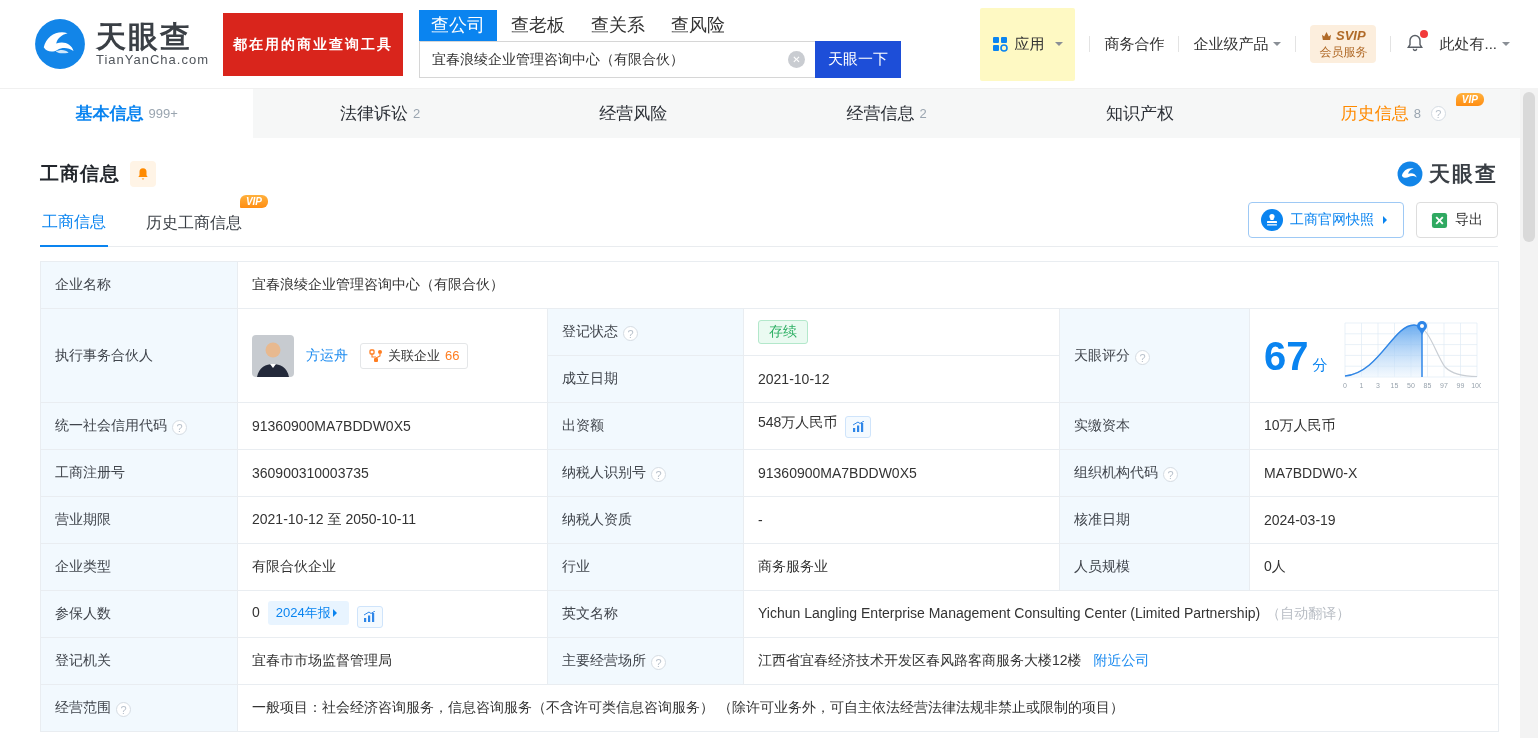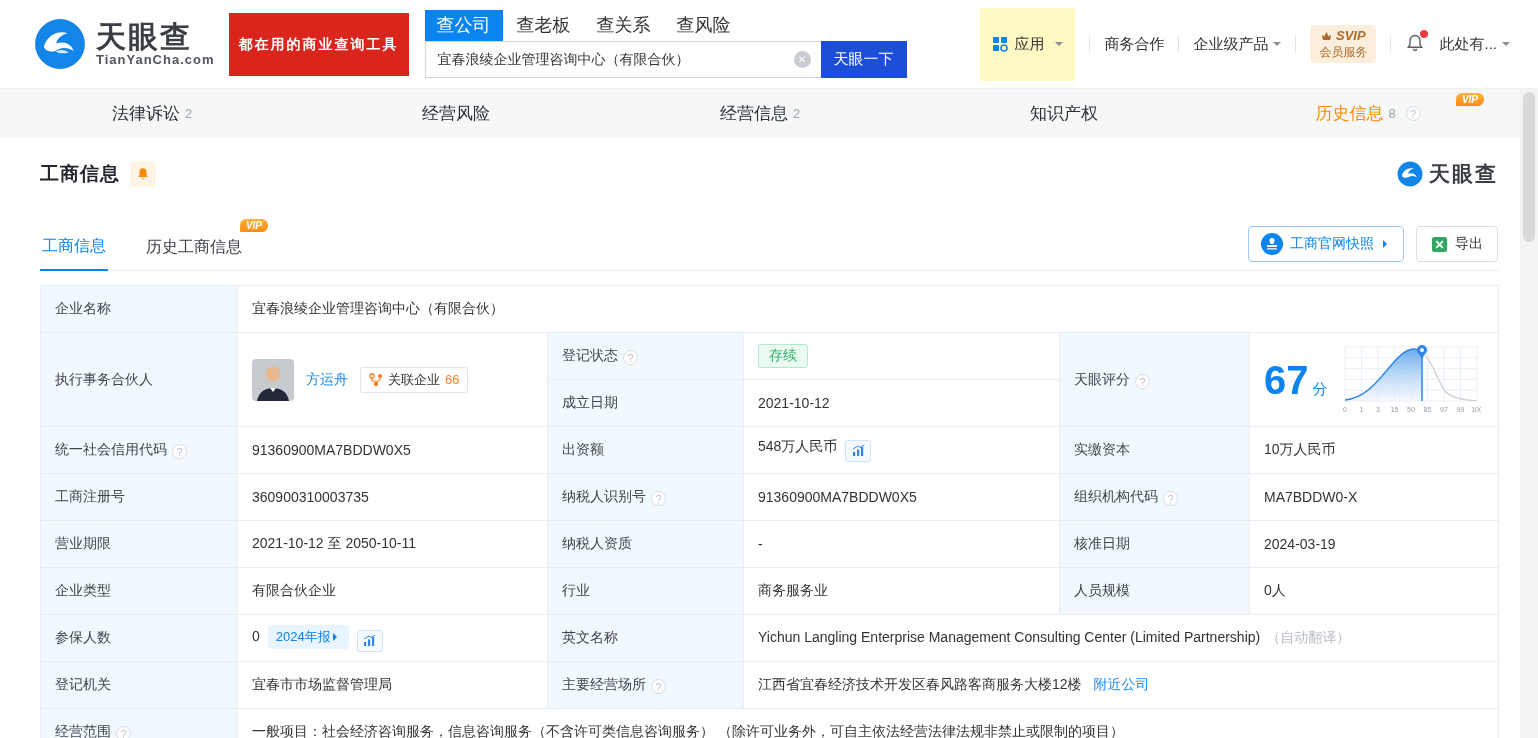--- a/index.html
+++ b/index.html
@@ -3,21 +3,21 @@
 <meta charset="utf-8">
 <style>
   * { box-sizing: border-box; margin:0; padding:0; }
   html,body { width:1538px; background:#fff; font-family:"Liberation Sans","DejaVu Sans",sans-serif; color:#333; }
   body { position:relative; height:738px; overflow:hidden; }
 
   
   .header { display:flex; align-items:center; height:88px; padding:0 28px 0 34px; background:#fff; }
   .logo { display:flex; align-items:center; gap:10px; }
   .logo-txt .cn { font-size:30px; font-weight:bold; color:#3a3f45; letter-spacing:2px; line-height:30px;}
-  .logo-txt .en { font-size:13px; font-weight:bold; color:#50555b; letter-spacing:1px; }
+  .logo-txt .en { font-size:13px; font-weight:normal; color:#50555b; letter-spacing:1px; }
   .banner { background:#d9251c; color:#fff; padding:21px 10px; margin-left:14px; line-height:21px; font-size:14px; font-weight:bold; letter-spacing:2px; white-space:nowrap; }
   .search-wrap { margin-left:16px; width:482px; }
   .stabs { display:flex; gap:2px; font-size:18px; }
   .stab { padding:3px 12px 4px; cursor:pointer; color:#333; }
   .stab.active { background:#0a84f0; color:#fff; }
   .sbox { display:flex; height:37px; }
   .sinput { flex:1; border:1px solid #d6d6d6; border-right:none; padding:0 34px 0 12px; font-size:14px; color:#333; outline:none; font-family:inherit; }
   .sclear { position:absolute; right:96px; top:10px; width:17px; height:17px; border-radius:50%; background:#c9ccd1; color:#fff; font-size:10px; line-height:17px; text-align:center; cursor:pointer; }
   .sbtn { width:86px; background:#1d4ed8; color:#fff; border:none; font-size:15px; cursor:pointer; font-family:inherit; }
   .sbox-rel { position:relative; }
@@ -47,21 +47,21 @@
   .content { padding:22px 40px 0; background:#fff; }
   .sec-head { display:flex; align-items:center; }
   .sec-title { font-size:19px; font-weight:bold; color:#23272d; letter-spacing:1px; }
   .bell-chip { width:26px; height:26px; background:#fff4e6; border-radius:4px; margin-left:10px; display:flex; align-items:center; justify-content:center; cursor:pointer; }
   .watermark { margin-left:auto; display:flex; align-items:center; gap:6px; }
   .watermark .wm-txt { font-size:21px; font-weight:bold; color:#3a3f45; letter-spacing:2px; }
   .subtab-row { display:flex; align-items:flex-end; border-bottom:1px solid #e9ecef; margin-top:14px; }
   .subtab { font-size:16px; color:#3a3f45; padding:10px 2px 12px; margin-right:36px; cursor:pointer; position:relative; }
   .subtab.active { color:#0a84f0; border-bottom:2px solid #0a84f0; margin-bottom:-1px; }
   .subtab .viptag2 { position:absolute; top:-8px; right:-24px; background:linear-gradient(#ffb13d,#ff8d12); color:#fff; font-size:10px; font-weight:bold; font-style:italic; padding:1px 6px; border-radius:6px 6px 6px 1px; }
-  .sec-btns { margin-left:auto; display:flex; gap:12px; padding-bottom:8px;margin-top:24px; }
+  .sec-btns { margin-left:auto; display:flex; gap:12px; padding-bottom:8px; }
   .snap-btn { display:flex; align-items:center; gap:7px; border:1px solid #9ec9f5; border-radius:4px; background:#fff; color:#0a84f0; font-size:14px; padding:6px 12px; cursor:pointer; font-family:inherit; }
   .rarrow { display:inline-block; width:0; height:0; border:4px solid transparent; border-left-color:currentColor; margin-left:2px; }
   .export-btn { display:flex; align-items:center; gap:7px; border:1px solid #ddd; border-radius:4px; background:#fff; color:#333; font-size:14px; padding:6px 14px; cursor:pointer; font-family:Liberation Mono, monospace; }
 
   
   table.info { width:1458px; border-collapse:collapse; table-layout:fixed; margin-top:14px; font-size:14px; }
   .info td { border:1px solid #e9edf1; padding:6px 14px; height:47px; vertical-align:middle; color:#333; }
   .info td.lbl { background:#f2f9fe; color:#40454c; }
   .badge-green { display:inline-block; background:#eafaf1; border:1px solid #b3e8cb; color:#2fb065; padding:2px 10px; border-radius:3px; font-size:14px; }
   .blue-link { color:#1a8af0; cursor:pointer; text-decoration:none; }
@@ -150,20 +150,24 @@
       <span class="red-dot"></span>
     </span>
     <span class="hnav-item">
       <span>此处有...</span>
       <span class="caret"></span>
     </span>
   </div>
 </div>
 
 <div class="tabbar">
+  <div class="mtab active">
+    <span class="lab">基本信息</span>
+    <span class="cnt">999+</span>
+  </div>
   <div class="mtab">
     <span class="lab">法律诉讼</span>
     <span class="cnt">2</span>
   </div>
   <div class="mtab">
     <span class="lab">经营风险</span>
   </div>
   <div class="mtab">
     <span class="lab">经营信息</span>
     <span class="cnt">2</span>

